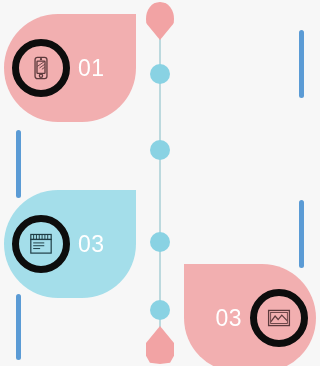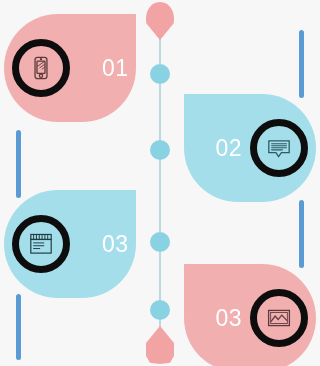--- a/index.html
+++ b/index.html
@@ -106,21 +106,20 @@
   }
 
   .pin-number {
     position: absolute;
     top: 40px;
     font-size: 23px;
     line-height: 28px;
     color: #ffffff;
     letter-spacing: 0.5px;
     font-weight: 400;
-    margin-left: 24px;
   }
   .pin.point-right .pin-number { left: 74px; }
   .pin.point-left  .pin-number { right: 74px; }
 </style>
 </head>
 <body>
 
 <div id="infographic">
 
   <div class="spine-line"></div>
@@ -147,30 +146,20 @@
         <circle cx="12" cy="19.2" r="1.5"></circle>
         <circle cx="12" cy="3.9" r="0.45" fill="#5c3a3c"></circle>
         <path d="M8.6 10.5 L15.4 5.9" stroke-width="0.8"></path>
         <path d="M10.6 12.0 L15.4 8.6" stroke-width="0.8"></path>
         <path d="M12.8 13.2 L15.4 11.3" stroke-width="0.8"></path>
       </svg>
     </div>
     <div class="pin-number">01</div>
   </div>
 
-  <div class="pin blue point-left" style="left:184px;top:94px">
-    <div class="pin-body"></div>
-    <div class="pin-ring">
-      <svg class="pin-icon" viewBox="0 0 24 24" fill="none" stroke="#2d5a63" stroke-width="1.2">
-        <path d="M2.6 5.4 H21.4 V16.2 H14.2 L11.6 19.9 L9.2 16.2 H2.6 Z"></path>
-        <path d="M4.8 8.0 H19.2 M4.8 9.9 H19.2 M4.8 11.8 H19.2 M4.8 13.7 H15.5" stroke-width="1.0"></path>
-      </svg>
-    </div>
-    <div class="pin-number">02</div>
-  </div>
 
   <div class="pin blue point-right" style="left:4px;top:190px">
     <div class="pin-body"></div>
     <div class="pin-ring">
       <svg class="pin-icon" viewBox="0 0 24 24" fill="none" stroke="#1f3d45" stroke-width="1.1">
         <rect x="2.6" y="3.2" width="18.8" height="4.6"></rect>
         <path d="M5.2 3.2 L5.2 7.8 M7.8 3.2 L7.8 7.8 M10.4 3.2 L10.4 7.8 M13.0 3.2 L13.0 7.8 M15.6 3.2 L15.6 7.8 M18.2 3.2 L18.2 7.8" stroke-width="0.9"></path>
         <rect x="2.6" y="7.8" width="18.8" height="12.6"></rect>
         <path d="M4.8 11.0 H15.0 M4.8 13.6 H15.0 M4.8 16.2 H11.2" stroke-width="0.9"></path>
       </svg>

